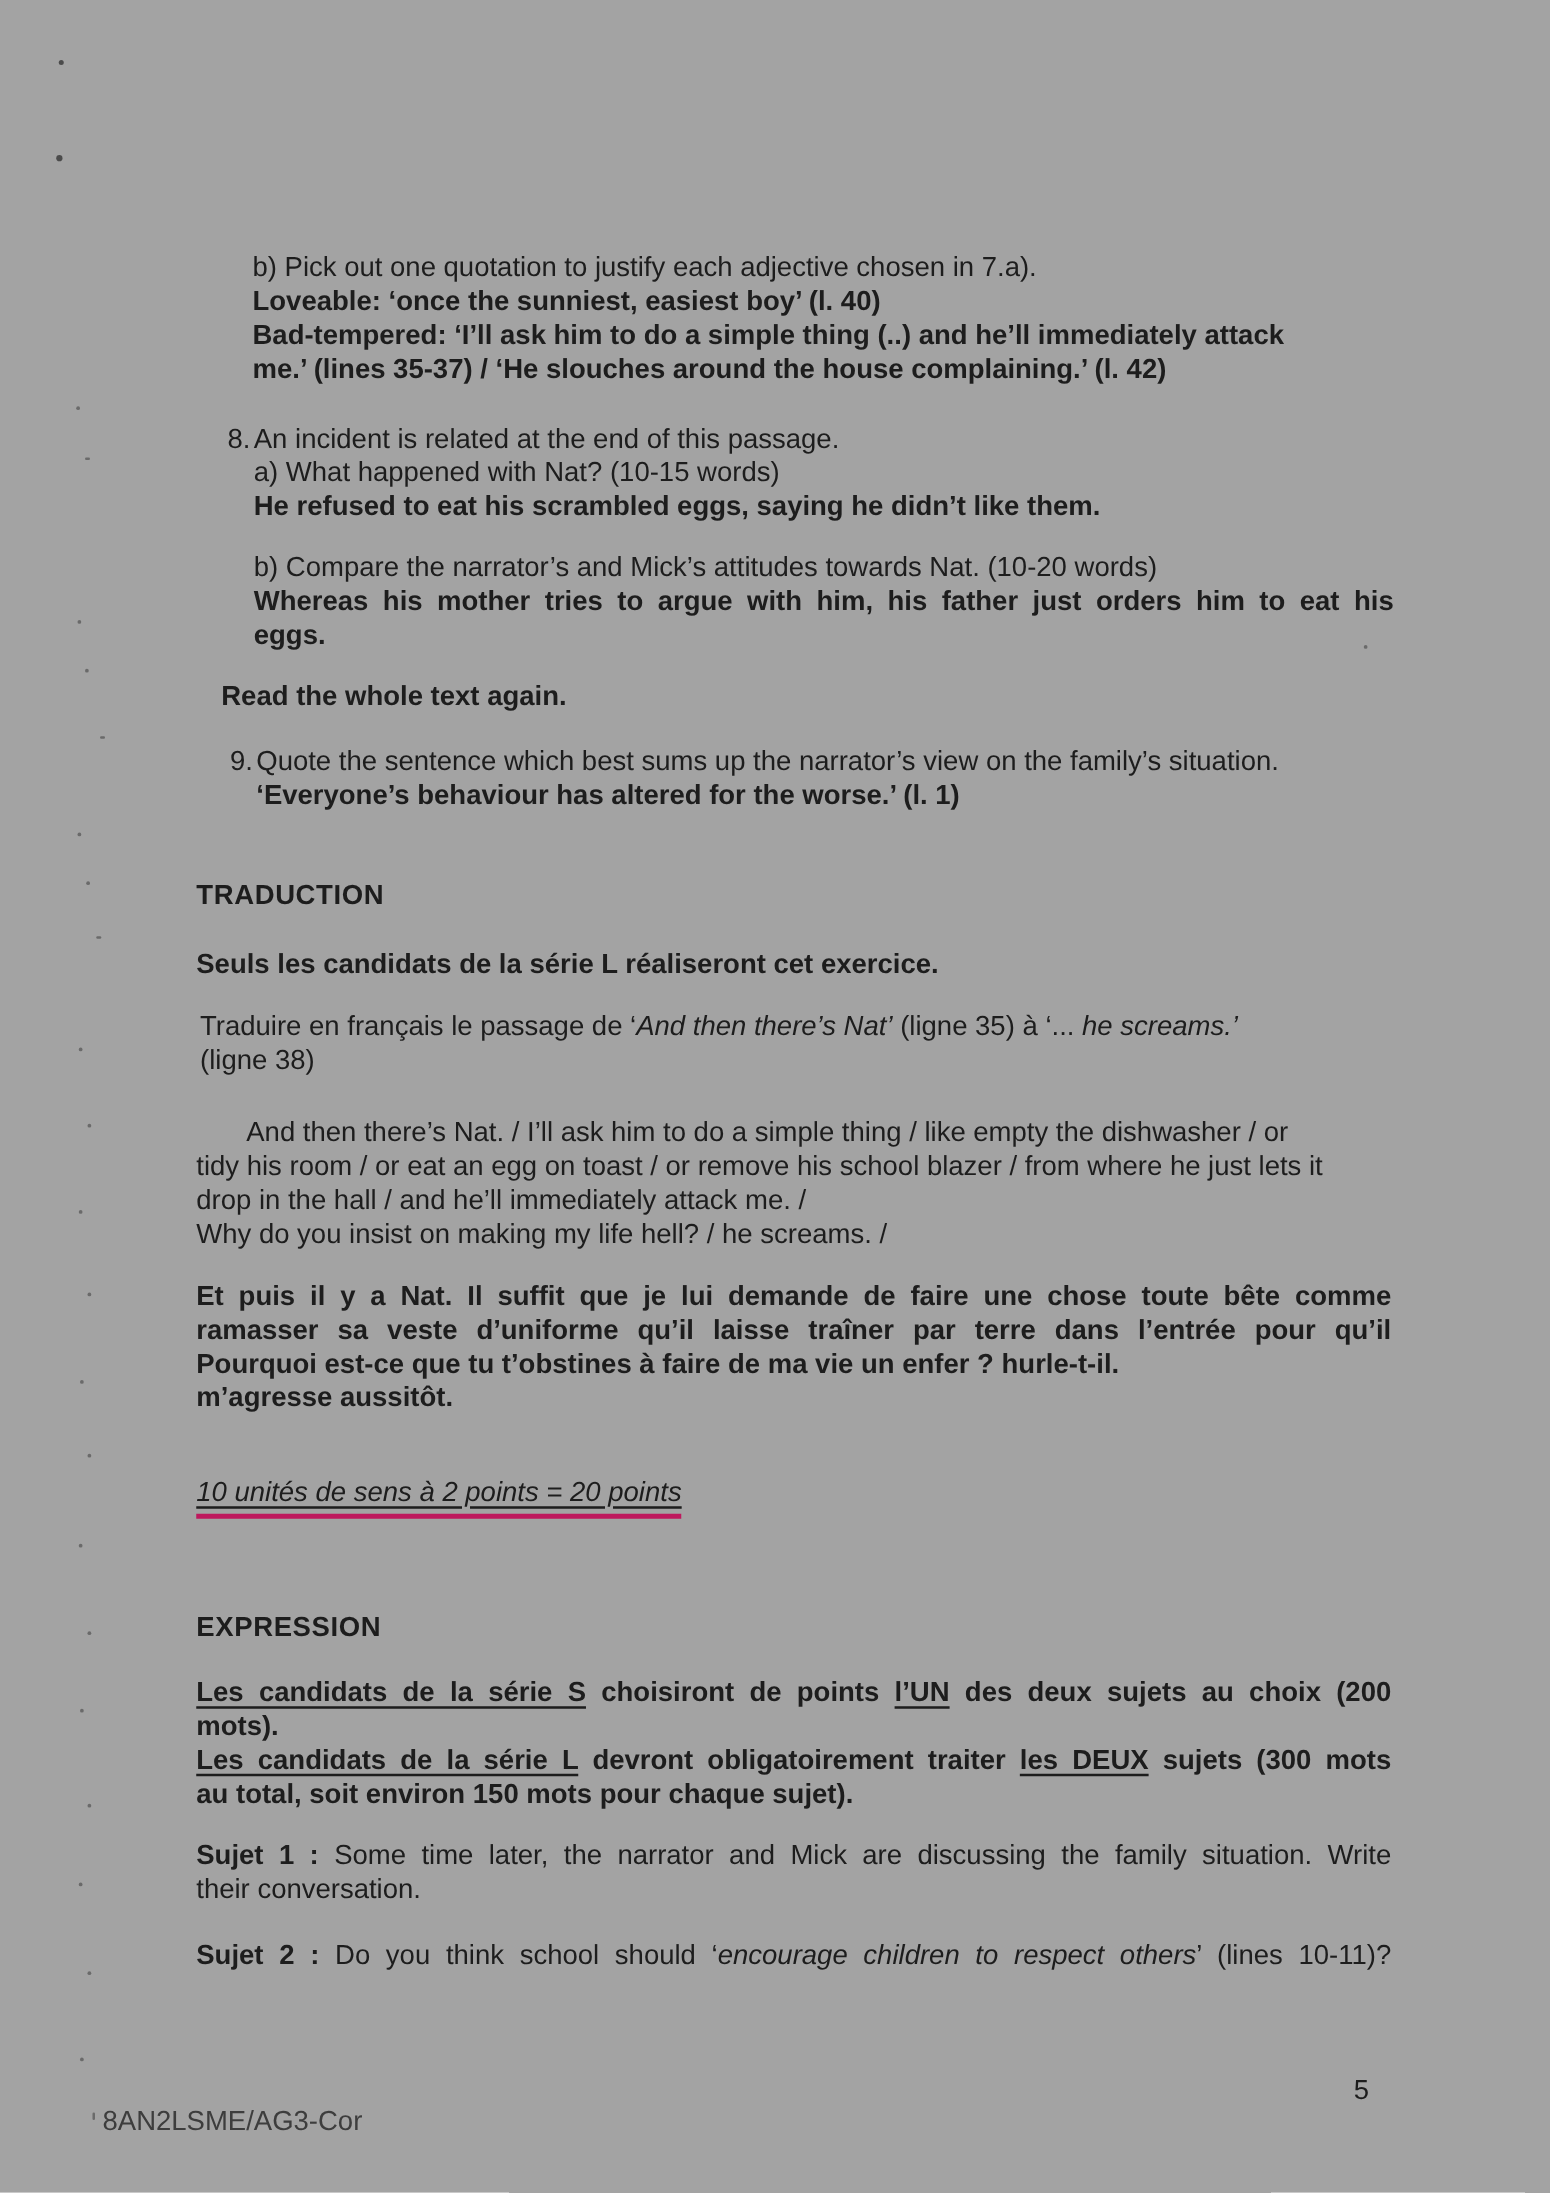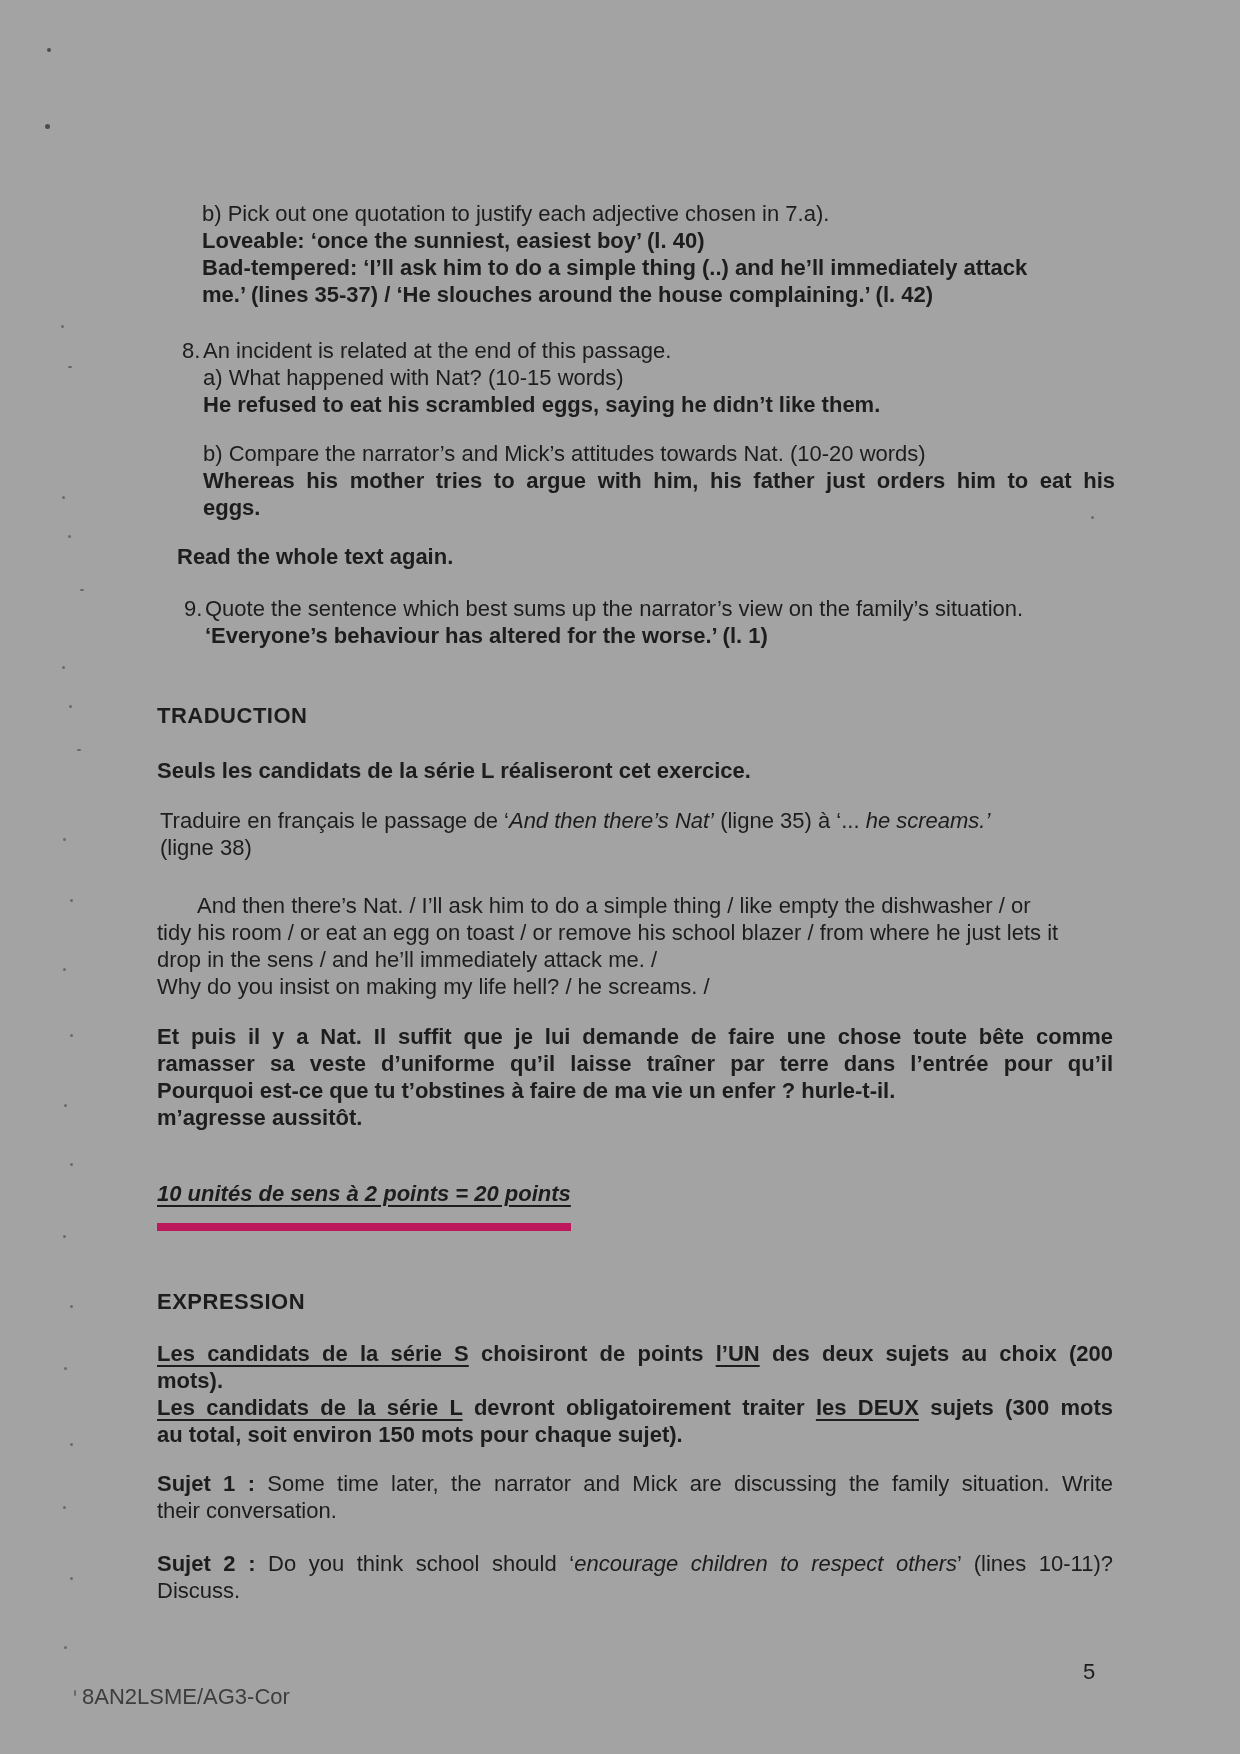--- a/index.html
+++ b/index.html
@@ -21,24 +21,24 @@
   .i { font-style: italic; }
   .u { text-decoration: underline; text-decoration-thickness: 2px; text-underline-offset: 4px; }
   .jl { text-align: justify; text-align-last: justify; white-space: normal; }
   .center { }
   .heading { font-weight: bold; letter-spacing: 0.5px; }
   .numblock { }
   .num { position: absolute; left: -21px; top: 0; }
   .indent { text-indent: 40px; }
   .bareme {
     display: inline-block;
-    font-weight: bold; font-style: italic;
+    font-weight: normal; font-style: italic;
     text-decoration: underline; text-decoration-thickness: 2px; text-underline-offset: 4px;
-    border-bottom: 8px solid #be185d;
-    padding-bottom: 16px;
+    border-bottom: 4px solid #be185d;
+    padding-bottom: 4px;
   }
   .footer-ref { color: #3d3d3d; }
   .speck { position: absolute; background: #3c3c3c; border-radius: 50%; opacity: 0.55; }
   .dash { border-radius: 1px; height: 2px; }
 </style>
 </head>
 <body>
 
 <div class="page">
 
@@ -101,21 +101,21 @@
   <div class="blk line b" style="left:157px; top:757px">Seuls les candidats de la série L réaliseront cet exercice.</div>
 
   <div class="blk" style="left:160px; top:807px; width:956px">
     <div class="line"><span>Traduire en français le passage de ‘</span><span class="i">And then there’s Nat’</span><span> (ligne 35) à ‘... </span><span class="i">he screams.’</span></div>
     <div class="line">(ligne 38)</div>
   </div>
 
   <div class="blk" style="left:157px; top:892px; width:958px">
     <div class="line indent">And then there’s Nat. / I’ll ask him to do a simple thing / like empty the dishwasher / or</div>
     <div class="line">tidy his room / or eat an egg on toast / or remove his school blazer / from where he just lets it</div>
-    <div class="line">drop in the sens / and he’ll immediately attack me. /</div>
+    <div class="line">drop in the hall / and he’ll immediately attack me. /</div>
     <div class="line">Why do you insist on making my life hell? / he screams. /</div>
   </div>
 
   <div class="blk b" style="left:157px; top:1023px; width:956px">
     <div class="jl">Et puis il y a Nat. Il suffit que je lui  demande de faire une chose toute bête comme</div>
     <div class="jl">ramasser sa veste d’uniforme qu’il laisse traîner par terre dans l’entrée pour qu’il</div>
     <div class="line">Pourquoi est-ce que tu t’obstines à faire de ma vie un enfer ? hurle-t-il.</div>
     <div class="line">m’agresse aussitôt.</div>
   </div>
 
@@ -132,19 +132,18 @@
     <div class="line">au total, soit environ 150 mots pour chaque sujet).</div>
   </div>
 
   <div class="blk" style="left:157px; top:1470px; width:956px">
     <div class="jl"><span class="b">Sujet 1 :</span><span> Some time later, the narrator and Mick are discussing the family situation. Write</span></div>
     <div class="line">their conversation.</div>
   </div>
 
   <div class="blk" style="left:157px; top:1550px; width:956px">
     <div class="jl"><span class="b">Sujet 2 :</span><span> Do you think school should ‘</span><span class="i">encourage children to respect others</span><span>’ (lines 10-11)?</span></div>
-    <div class="line">Discuss.</div>
   </div>
 
   <div class="blk line" style="left:1083px; top:1658px">5</div>
   <div class="blk line footer-ref" style="left:82px; top:1683px">8AN2LSME/AG3-Cor</div>
 
 </div>
 
 </body></html>

